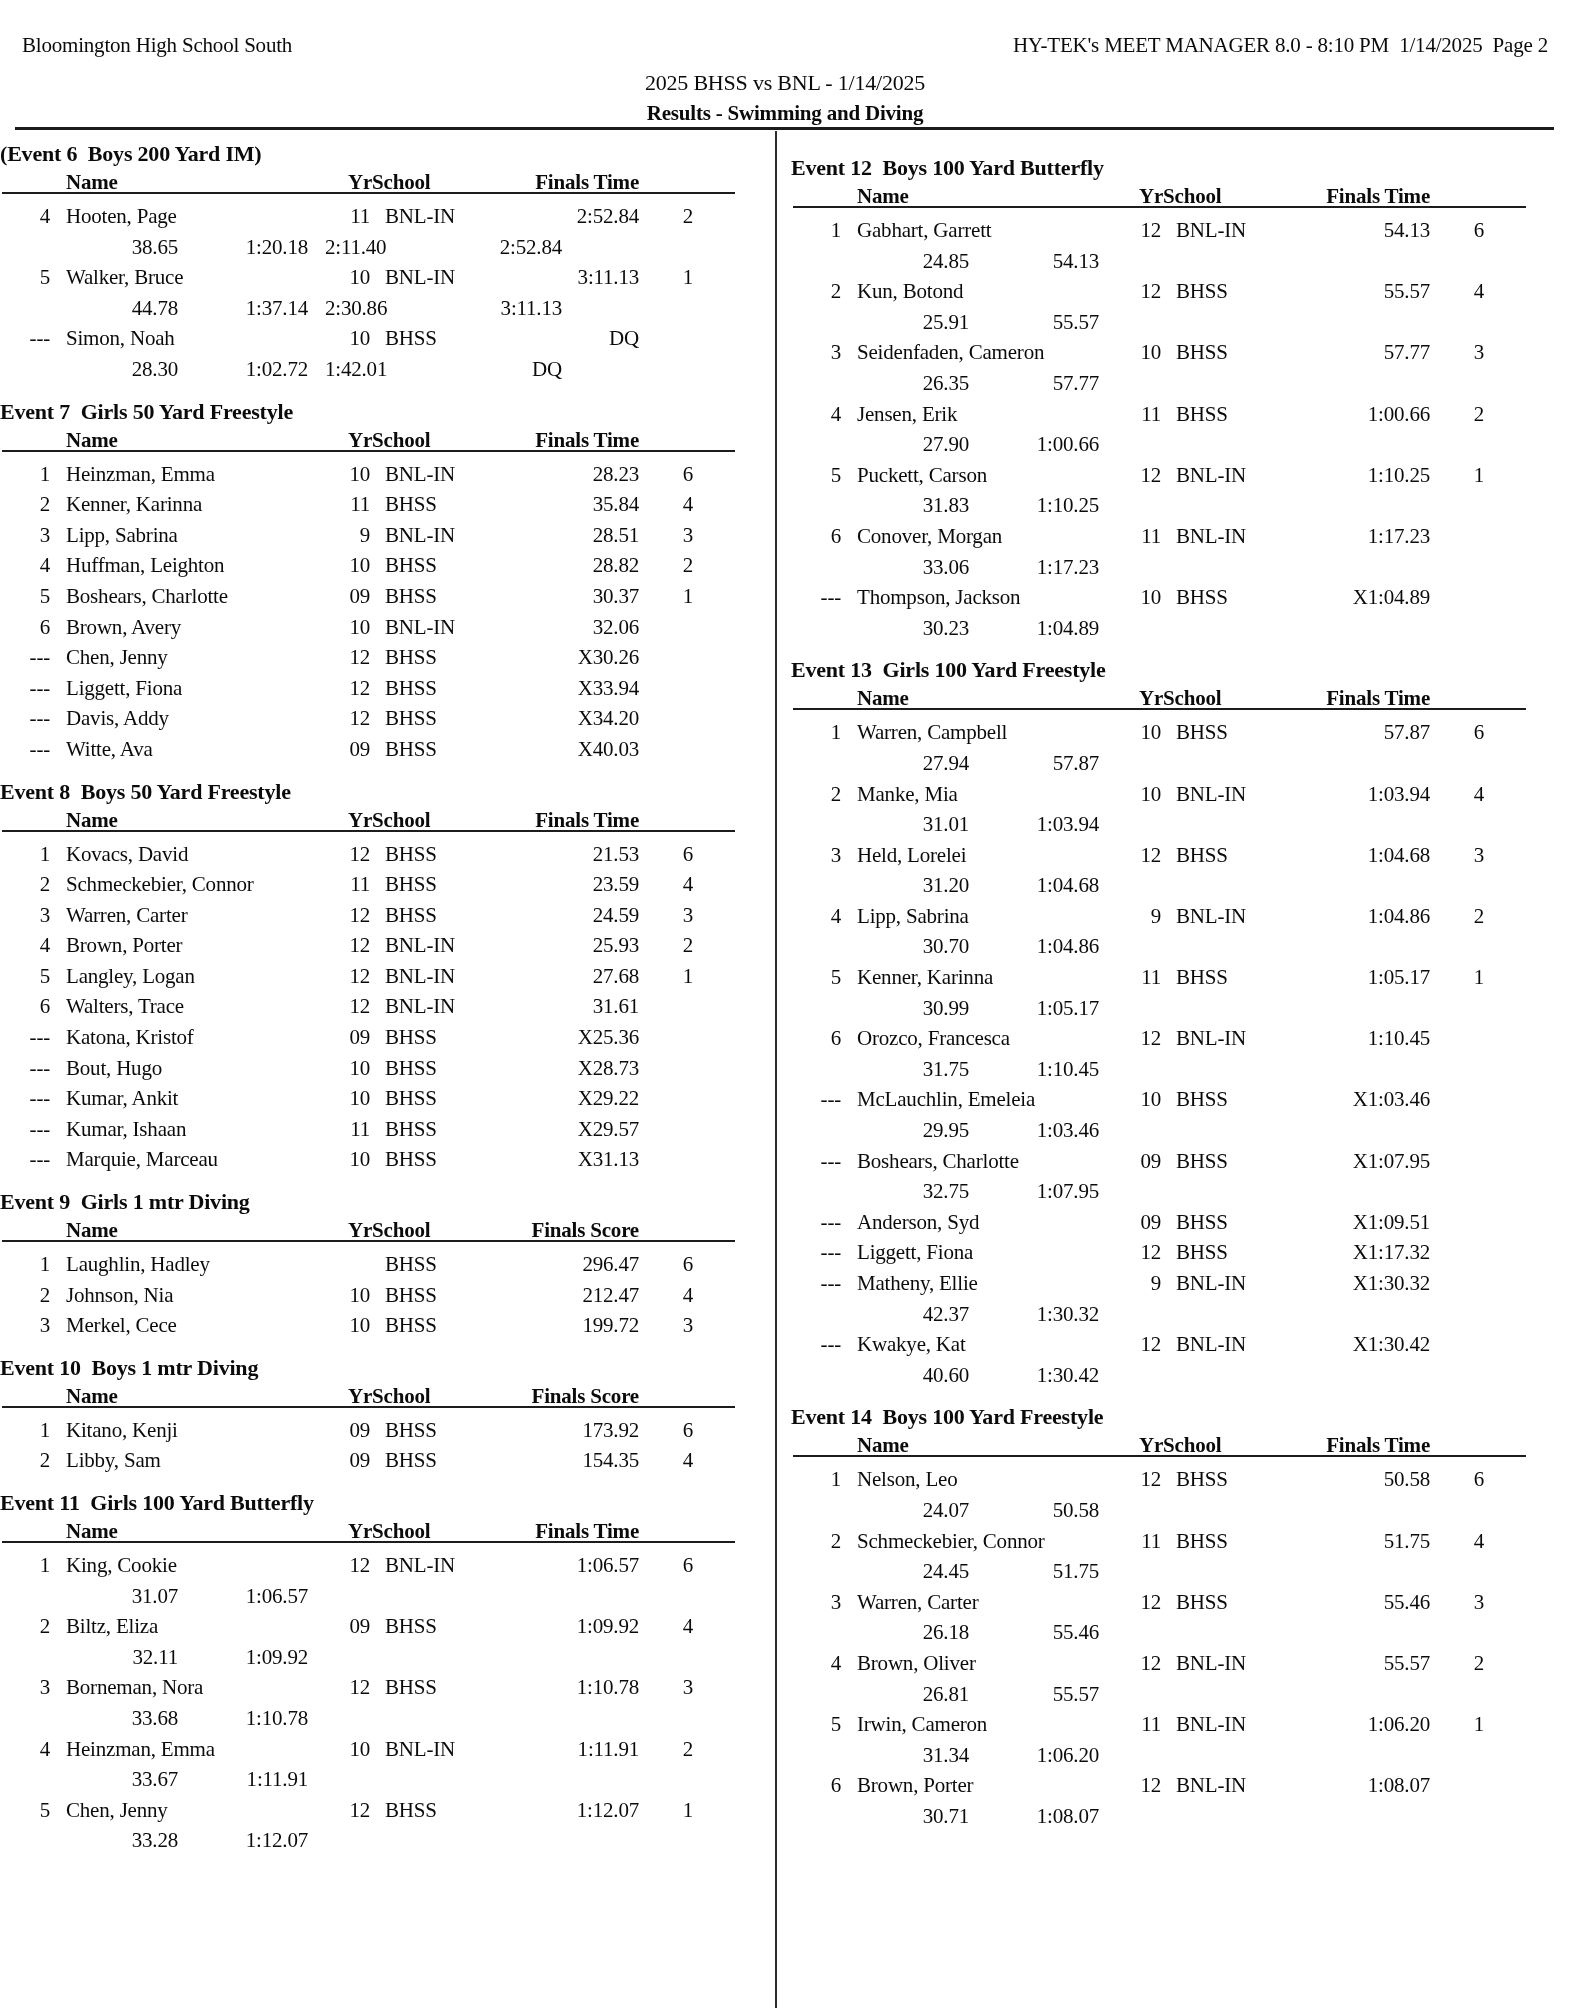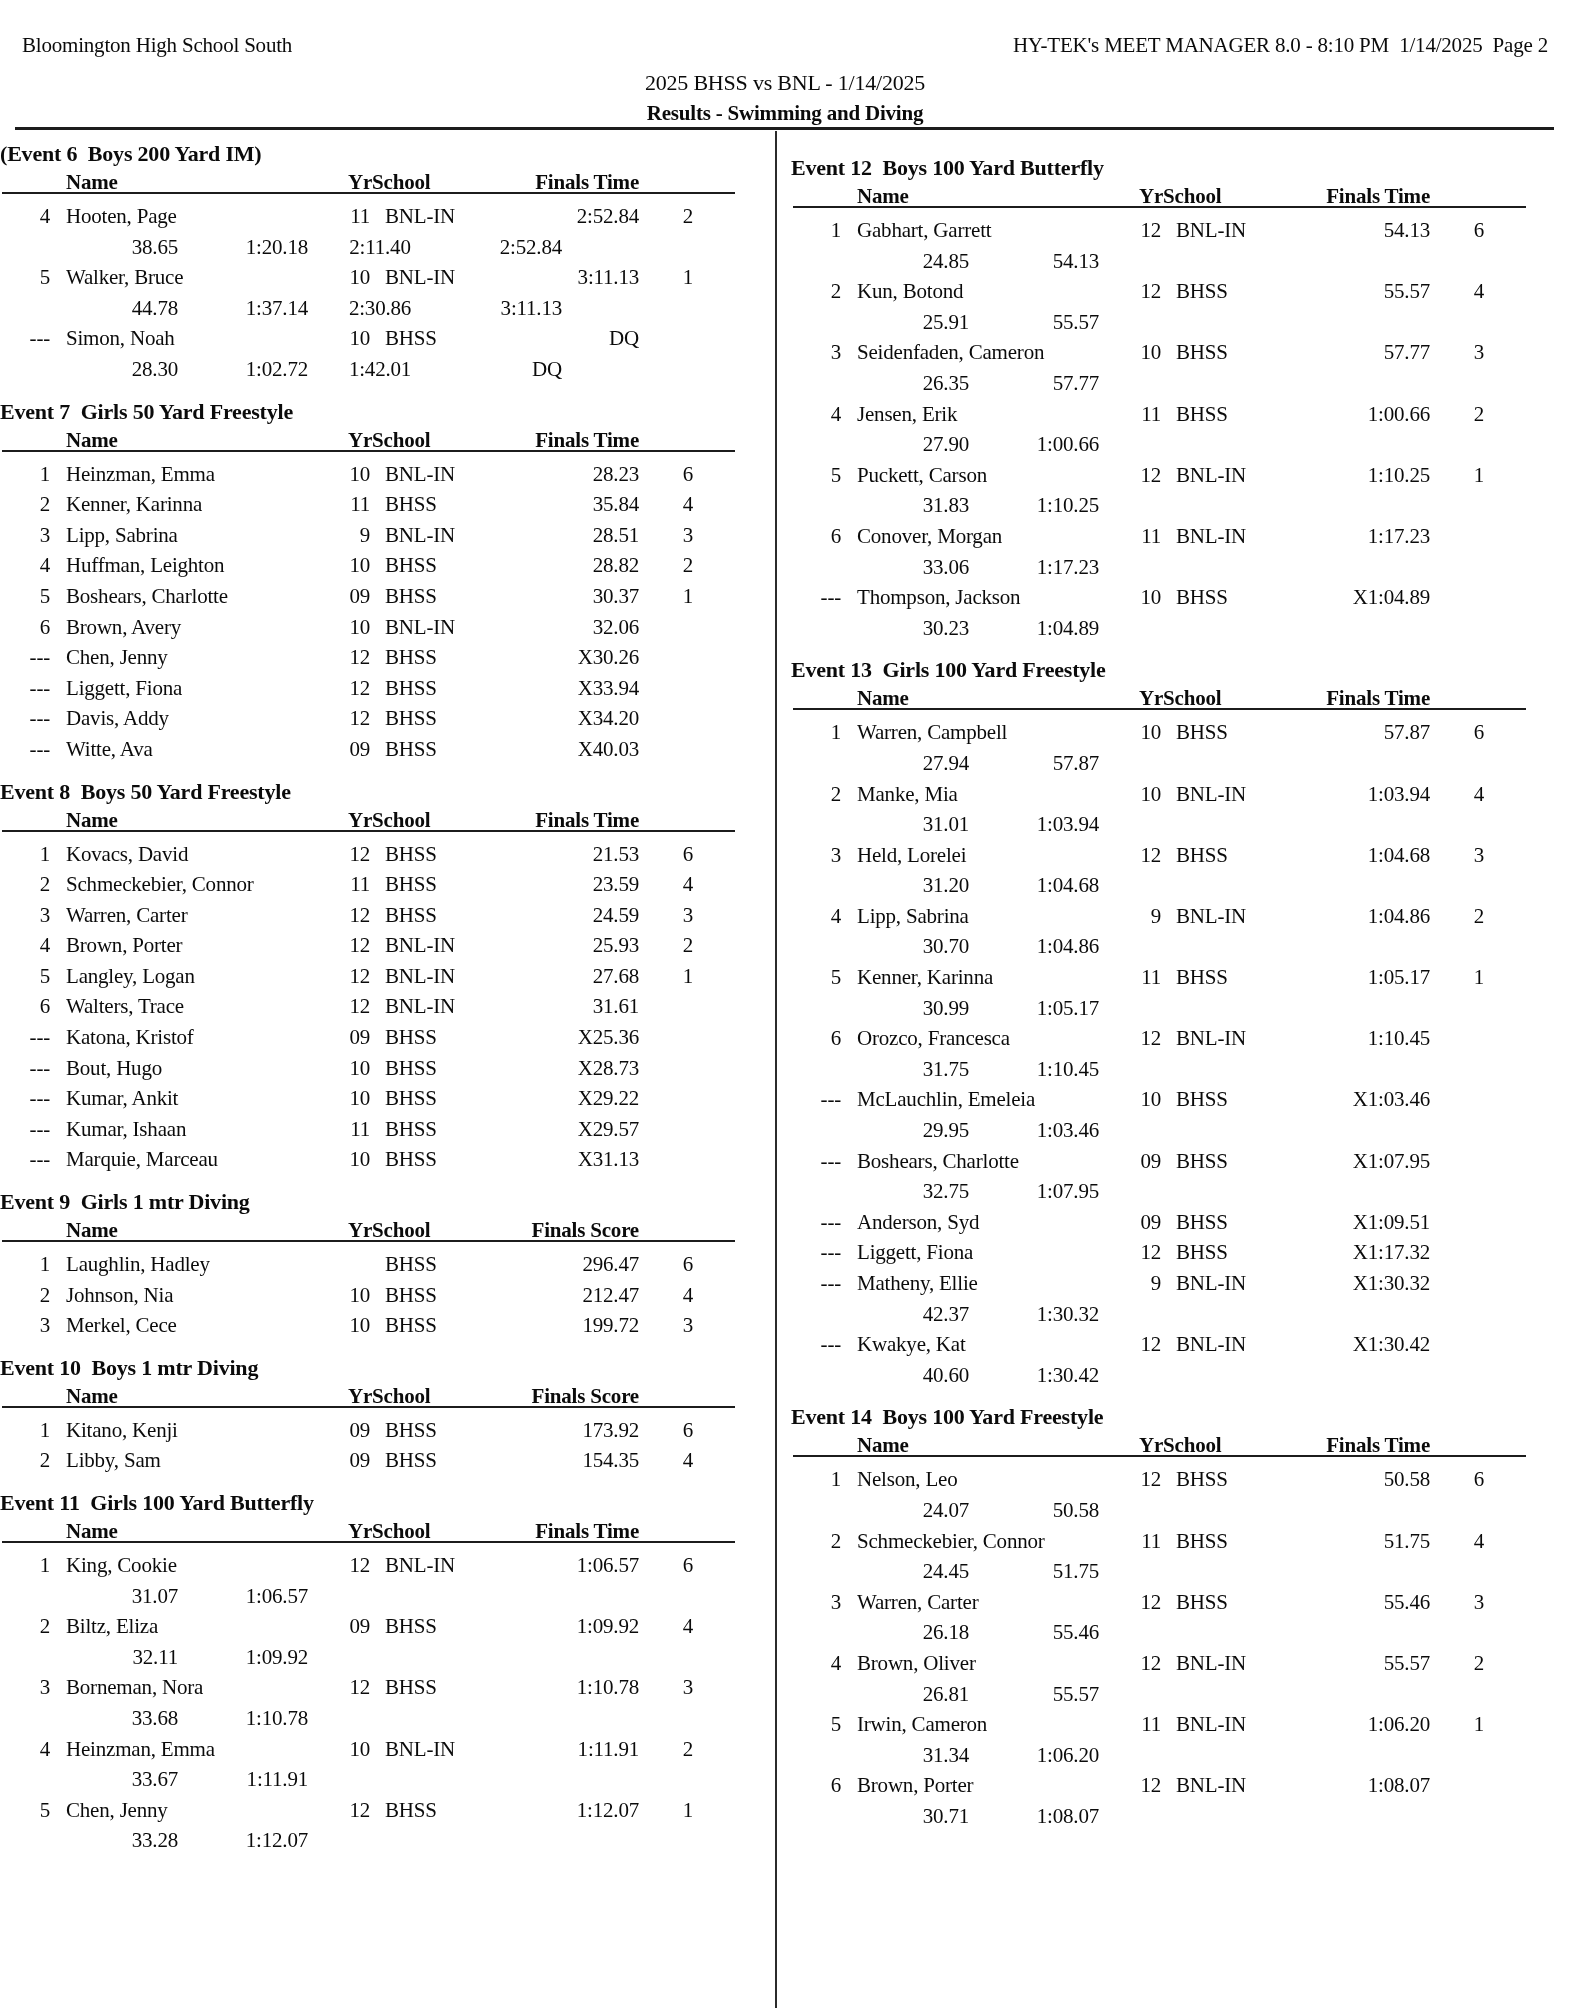--- a/index.html
+++ b/index.html
@@ -40,21 +40,21 @@
   .row { position: relative; height: 30.6px; font-size: 21px; line-height: 30.6px; }
   .row .c { position: absolute; top: 0; white-space: pre; }
   .place   { left: 0;     width: 50px;  text-align: right; }
   .name    { left: 66px; }
   .yr      { left: 300px; width: 70px;  text-align: right; }
   .school  { left: 385px; }
   .finals  { left: 430px; width: 209px; text-align: right; }
   .points  { left: 650px; width: 43px;  text-align: right; }
   .split-1 { left: 68px;  width: 110px; text-align: right; }
   .split-2 { left: 198px; width: 110px; text-align: right; }
-  .split-3 { left: 325px; width: 110px; text-align: center; }
+  .split-3 { left: 325px; width: 110px; text-align: left; }
   .split-4 { left: 452px; width: 110px; text-align: right; }
 </style>
 </head>
 <body>
 
 <div class="top">
   <span class="facility">Bloomington High School South</span>
   <span class="reportmeta">HY-TEK's MEET MANAGER 8.0 - 8:10 PM  1/14/2025  Page 2</span>
   <div class="meet-title">2025 BHSS vs BNL - 1/14/2025</div>
   <div class="results-title">Results - Swimming and Diving</div>

